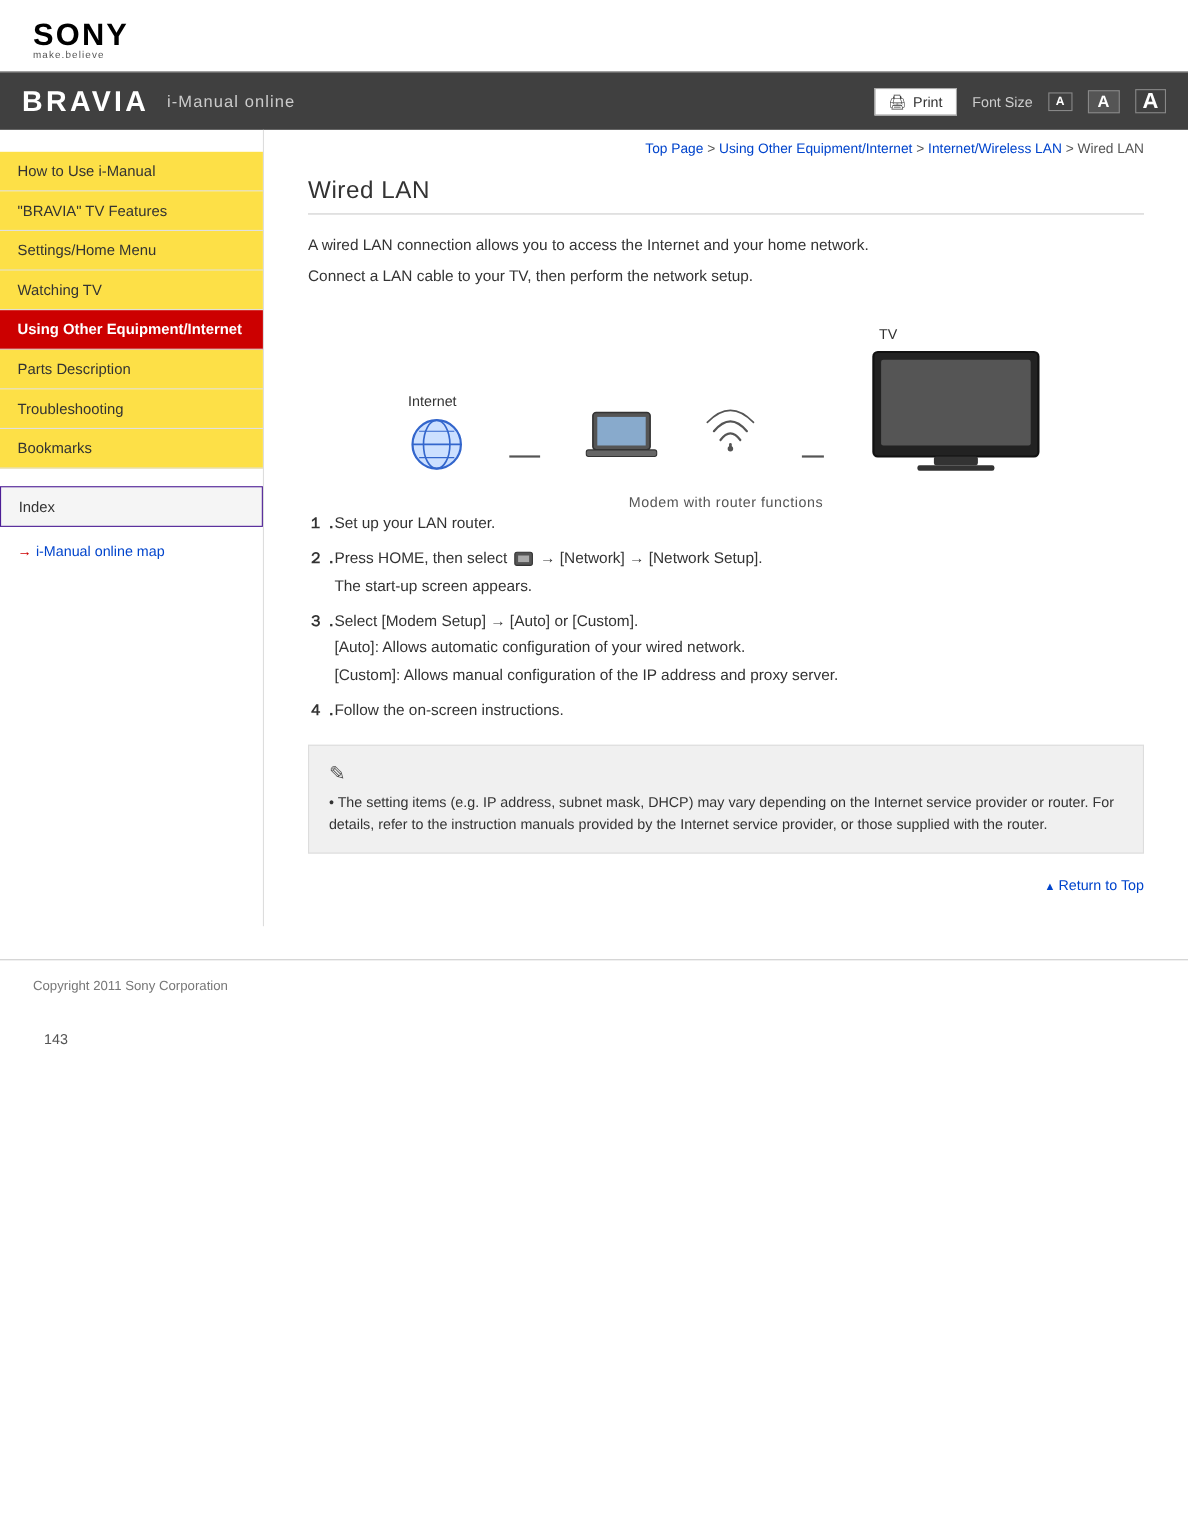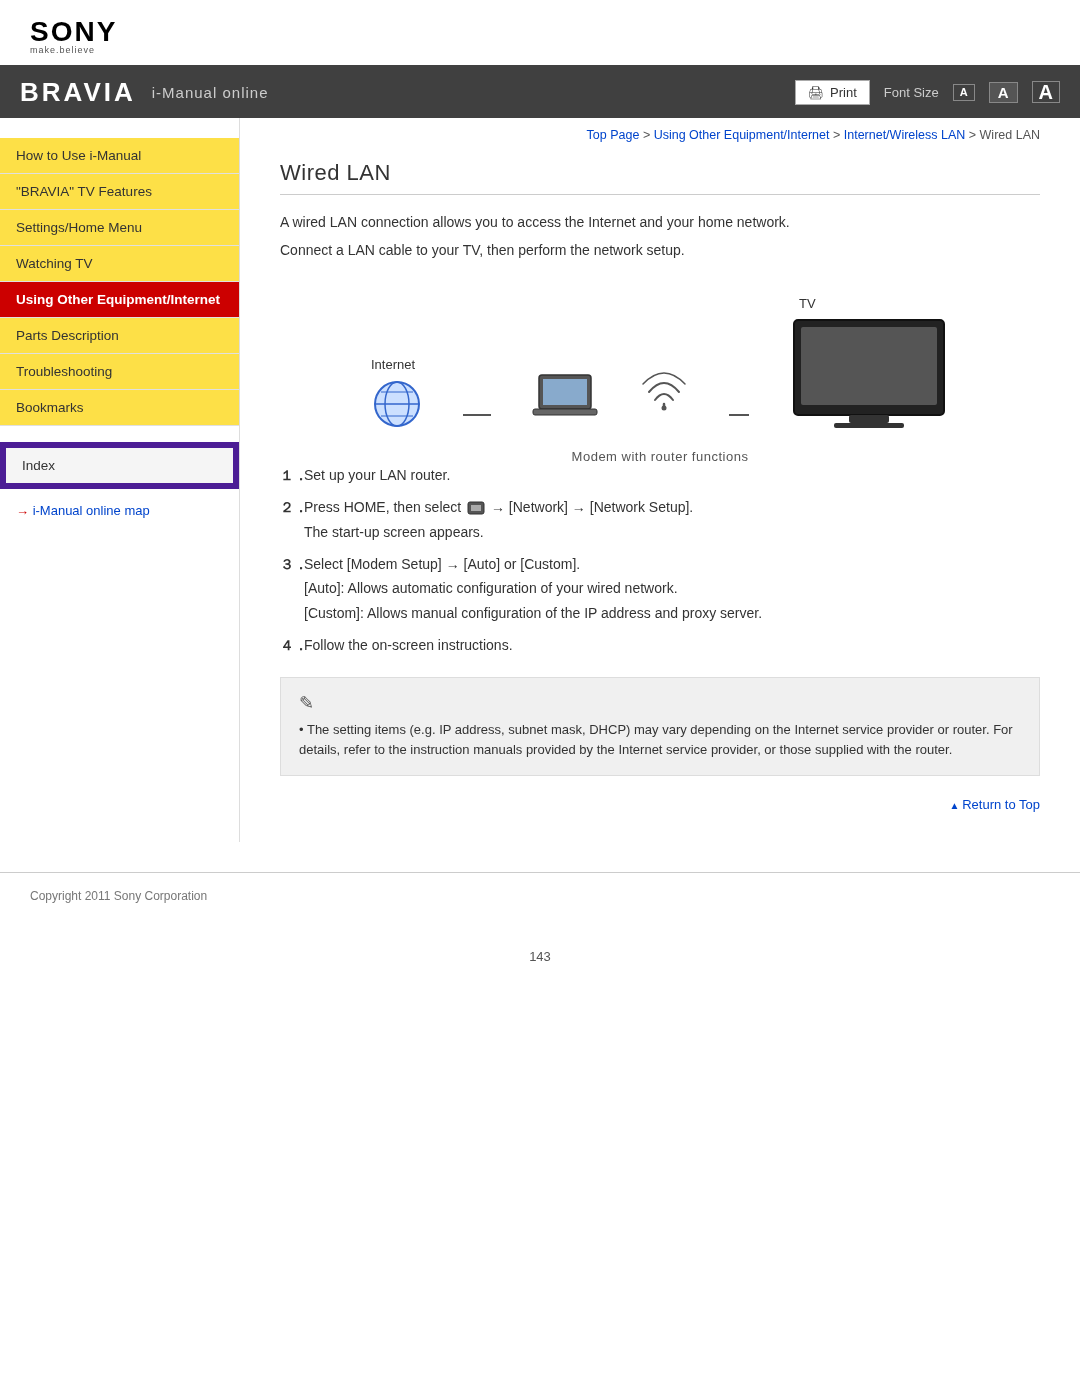--- a/index.html
+++ b/index.html
@@ -116,21 +116,21 @@
     }
     .sidebar-item.active {
       background: #cc0000;
       color: #fff;
       font-weight: bold;
     }
     .sidebar-index {
       margin-top: 16px;
       padding: 10px 16px;
       font-size: 13.5px;
-      border: 6px solid #4c1d95;
+      border: 1px solid #4c1d95;
       background: #f5f5f5;
       cursor: pointer;
       color: #333;
     }
     .sidebar-link {
       display: block;
       margin-top: 14px;
       padding-left: 16px;
       font-size: 13px;
       color: #0044cc;
@@ -316,25 +316,25 @@
       margin-top: 30px;
       padding: 14px 30px;
     }
     .footer-text {
       font-size: 12px;
       color: #777;
     }
 
     
     .page-number {
-      text-align: center;
       font-size: 13px;
       color: #555;
-      margin-top: 32px;
+      margin-top: 20px;
       padding-bottom: 20px;
+      padding-left: 40px;
     }
     .diagram-caption {
       font-size: 12px;
       color: #555;
       letter-spacing: 0.5px;
       margin-top: 6px;
     }
   </style>
 </head>
 <body>

